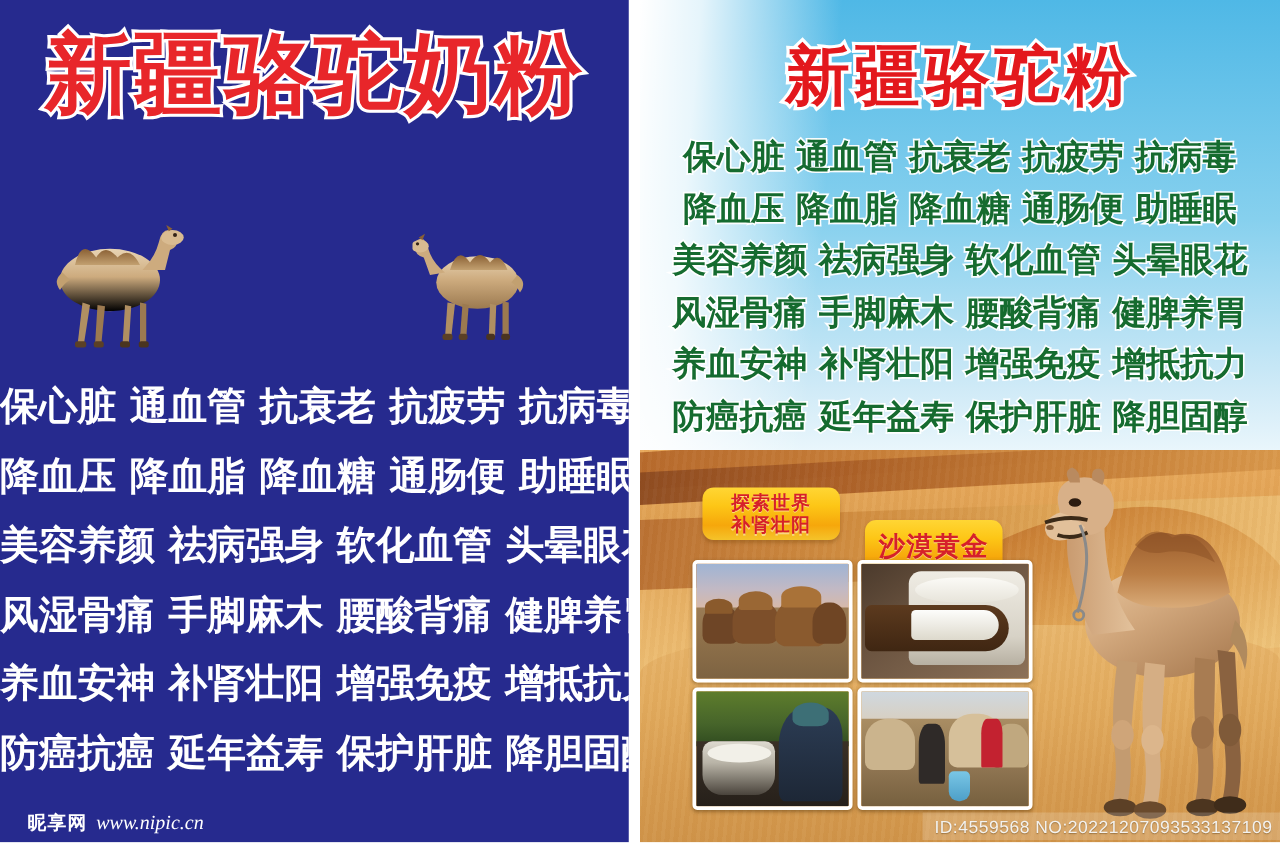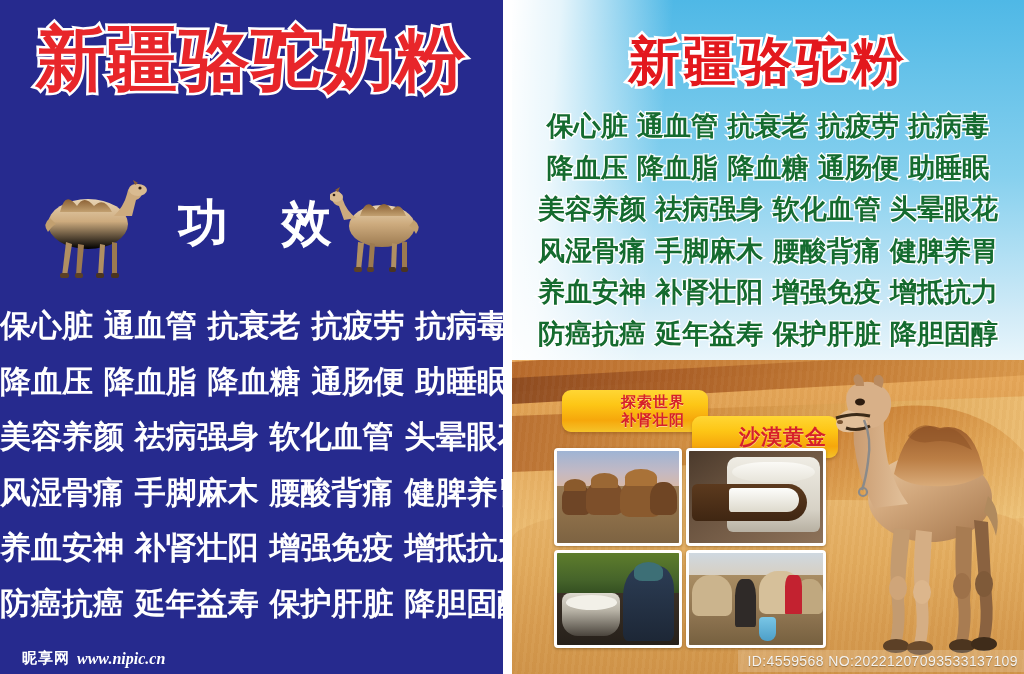--- a/index.html
+++ b/index.html
@@ -57,21 +57,21 @@
     position:absolute;left:22px;bottom:6px;
     display:flex;align-items:center;gap:7px;
   }
   #wm-logo{
     font-size:15px;font-weight:bold;color:#ffffff;
     font-family:"DejaVu Sans","Liberation Sans",sans-serif;
     letter-spacing:1px;
     background:transparent;
   }
   #wm-url{
-    font-size:16px;font-style:italic;font-weight:bold;color:#ffffff;
+    font-size:16px;font-style:italic;font-weight:normal;color:#ffffff;
     font-family:"Liberation Serif","DejaVu Serif",serif;
   }
 
   
   #right-panel{
     position:absolute;left:512px;top:0;width:512px;height:674px;
     overflow:hidden;
     background:linear-gradient(180deg,#4fb8e6 0%,#86d0ee 26%,#cfeaf7 46%,#f2fafd 56%,#ffffff 62%);
   }
   #sky-left-fade{
@@ -139,21 +139,20 @@
   }
 
   
   .badge{
     position:absolute;
     background:linear-gradient(180deg,#ffd634 0%,#fdc616 35%,#f6a70b 72%,#f5c32a 100%);
     border-radius:9px;
     box-shadow:0 2px 3px rgba(120,70,10,.35);
     display:flex;align-items:center;justify-content:center;
     text-align:center;
-    padding-left:36px;
   }
   #badge-1{left:50px;top:390px;width:110px;height:42px;}
   #badge-2{left:180px;top:390px;width:110px;height:42px;margin-top:26px;}
   .badge-text{
     color:#d6202a;font-weight:bold;
     font-family:"DejaVu Sans","Liberation Sans",sans-serif;
     letter-spacing:1px;
     text-shadow:0 1px 0 rgba(255,255,255,.45);
   }
   #badge-1 .badge-text{font-size:15px;line-height:18px;}
@@ -268,21 +267,20 @@
         <path d="M46 72 L44 104 L49 104 L52 73 Z" fill="#9c7a50"></path>
         <path d="M68 72 L66 104 L71 104 L73 73 Z" fill="#b08f62"></path>
         <path d="M80 70 L80 104 L85 104 L85 71 Z" fill="#9c7a50"></path>
         <rect x="28" y="101" width="9" height="5" rx="2" fill="#5b4026"></rect>
         <rect x="43" y="101" width="8" height="5" rx="2" fill="#5b4026"></rect>
         <rect x="64" y="101" width="8" height="5" rx="2" fill="#4a3420"></rect>
         <rect x="79" y="101" width="8" height="5" rx="2" fill="#4a3420"></rect>
         <path d="M18 46 Q10 52 16 60 Q20 54 24 52 Z" fill="#c2a070"></path>
       </svg>
 
-      <div id="efficacy-text">功 效</div>
 
       <svg class="camel-right" viewBox="0 0 100 94">
         <defs>
           <linearGradient id="cbodyR" x1="0" y1="0" x2="0" y2="1">
             <stop offset="0%" stop-color="#e8d4b4"></stop>
             <stop offset="45%" stop-color="#cdab7e"></stop>
             <stop offset="100%" stop-color="#9c7a50"></stop>
           </linearGradient>
           <linearGradient id="chumpR" x1="0" y1="0" x2="0" y2="1">
             <stop offset="0%" stop-color="#8a6034"></stop>

